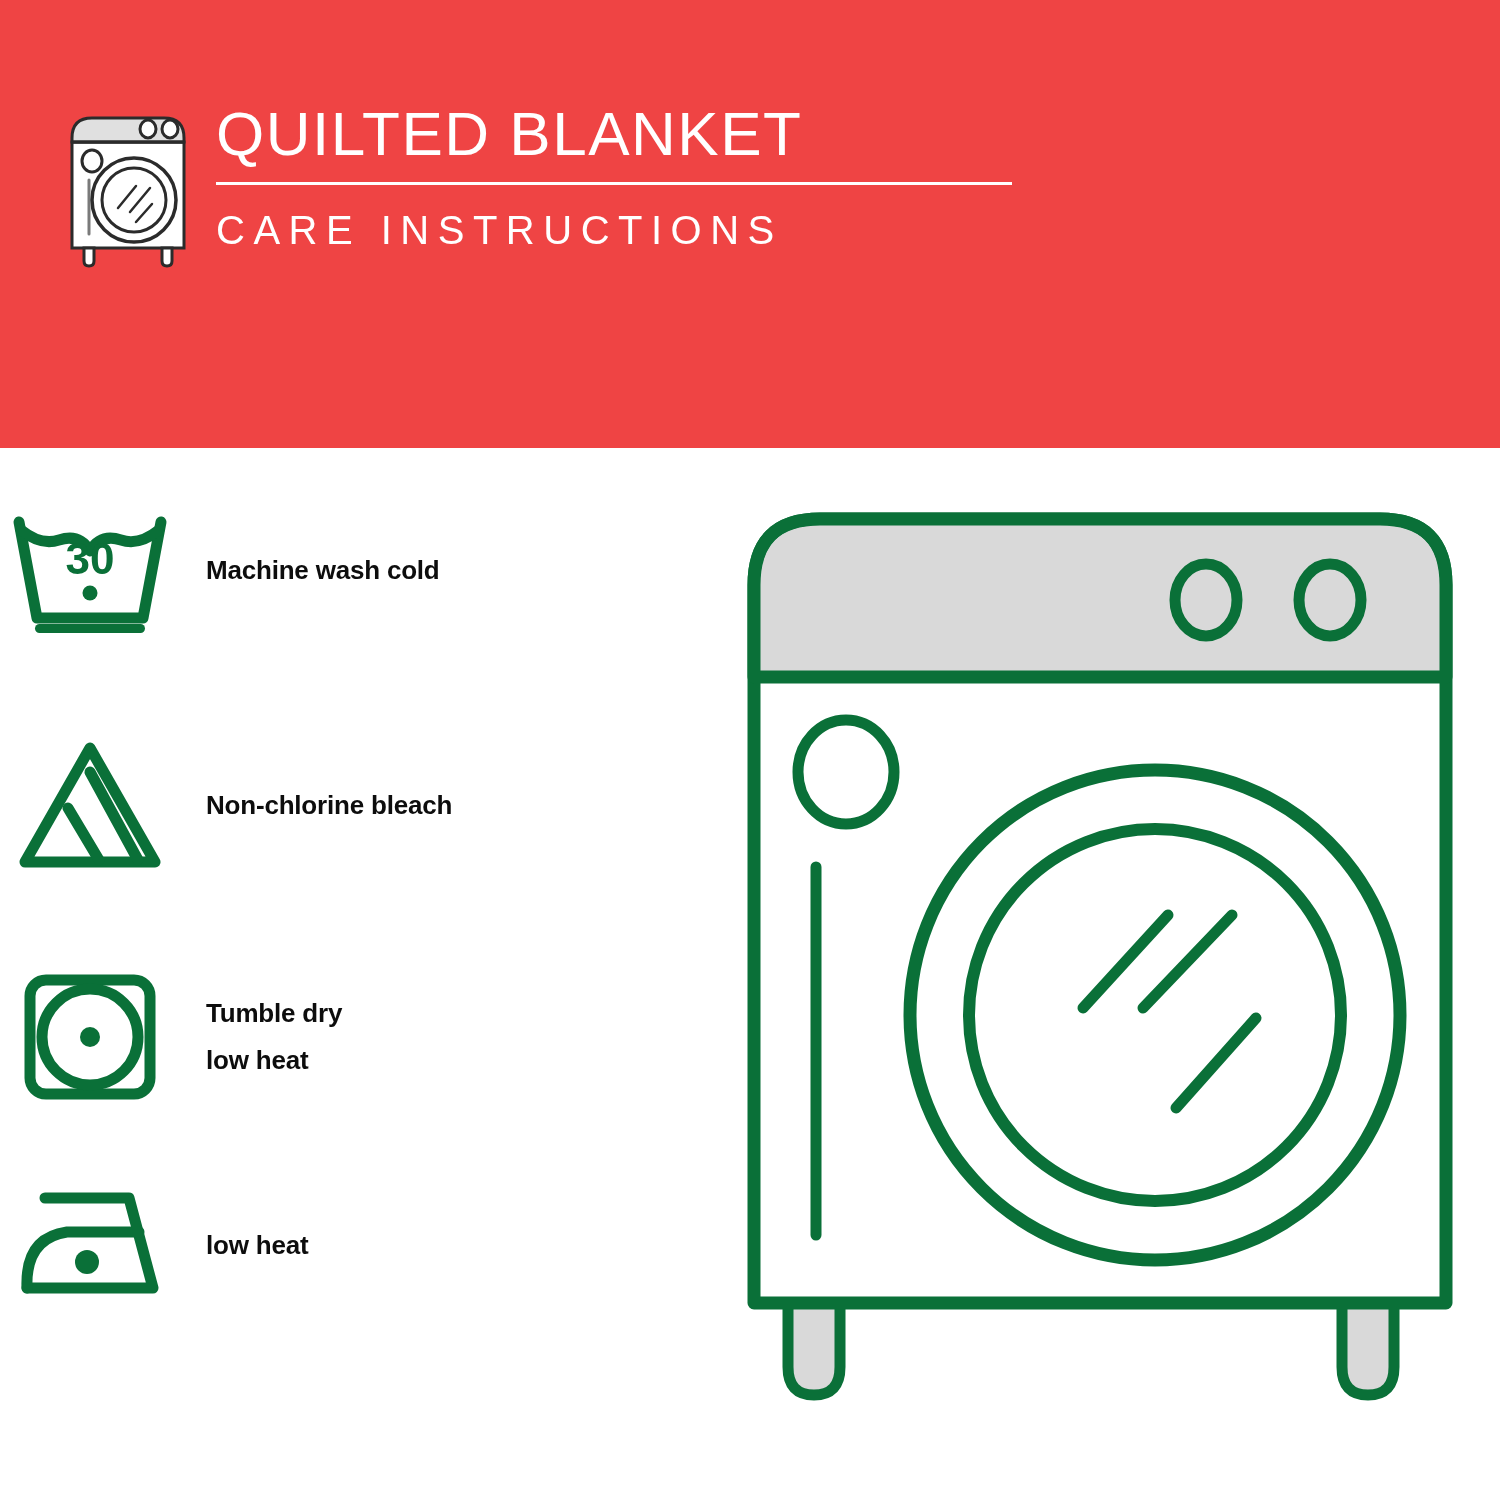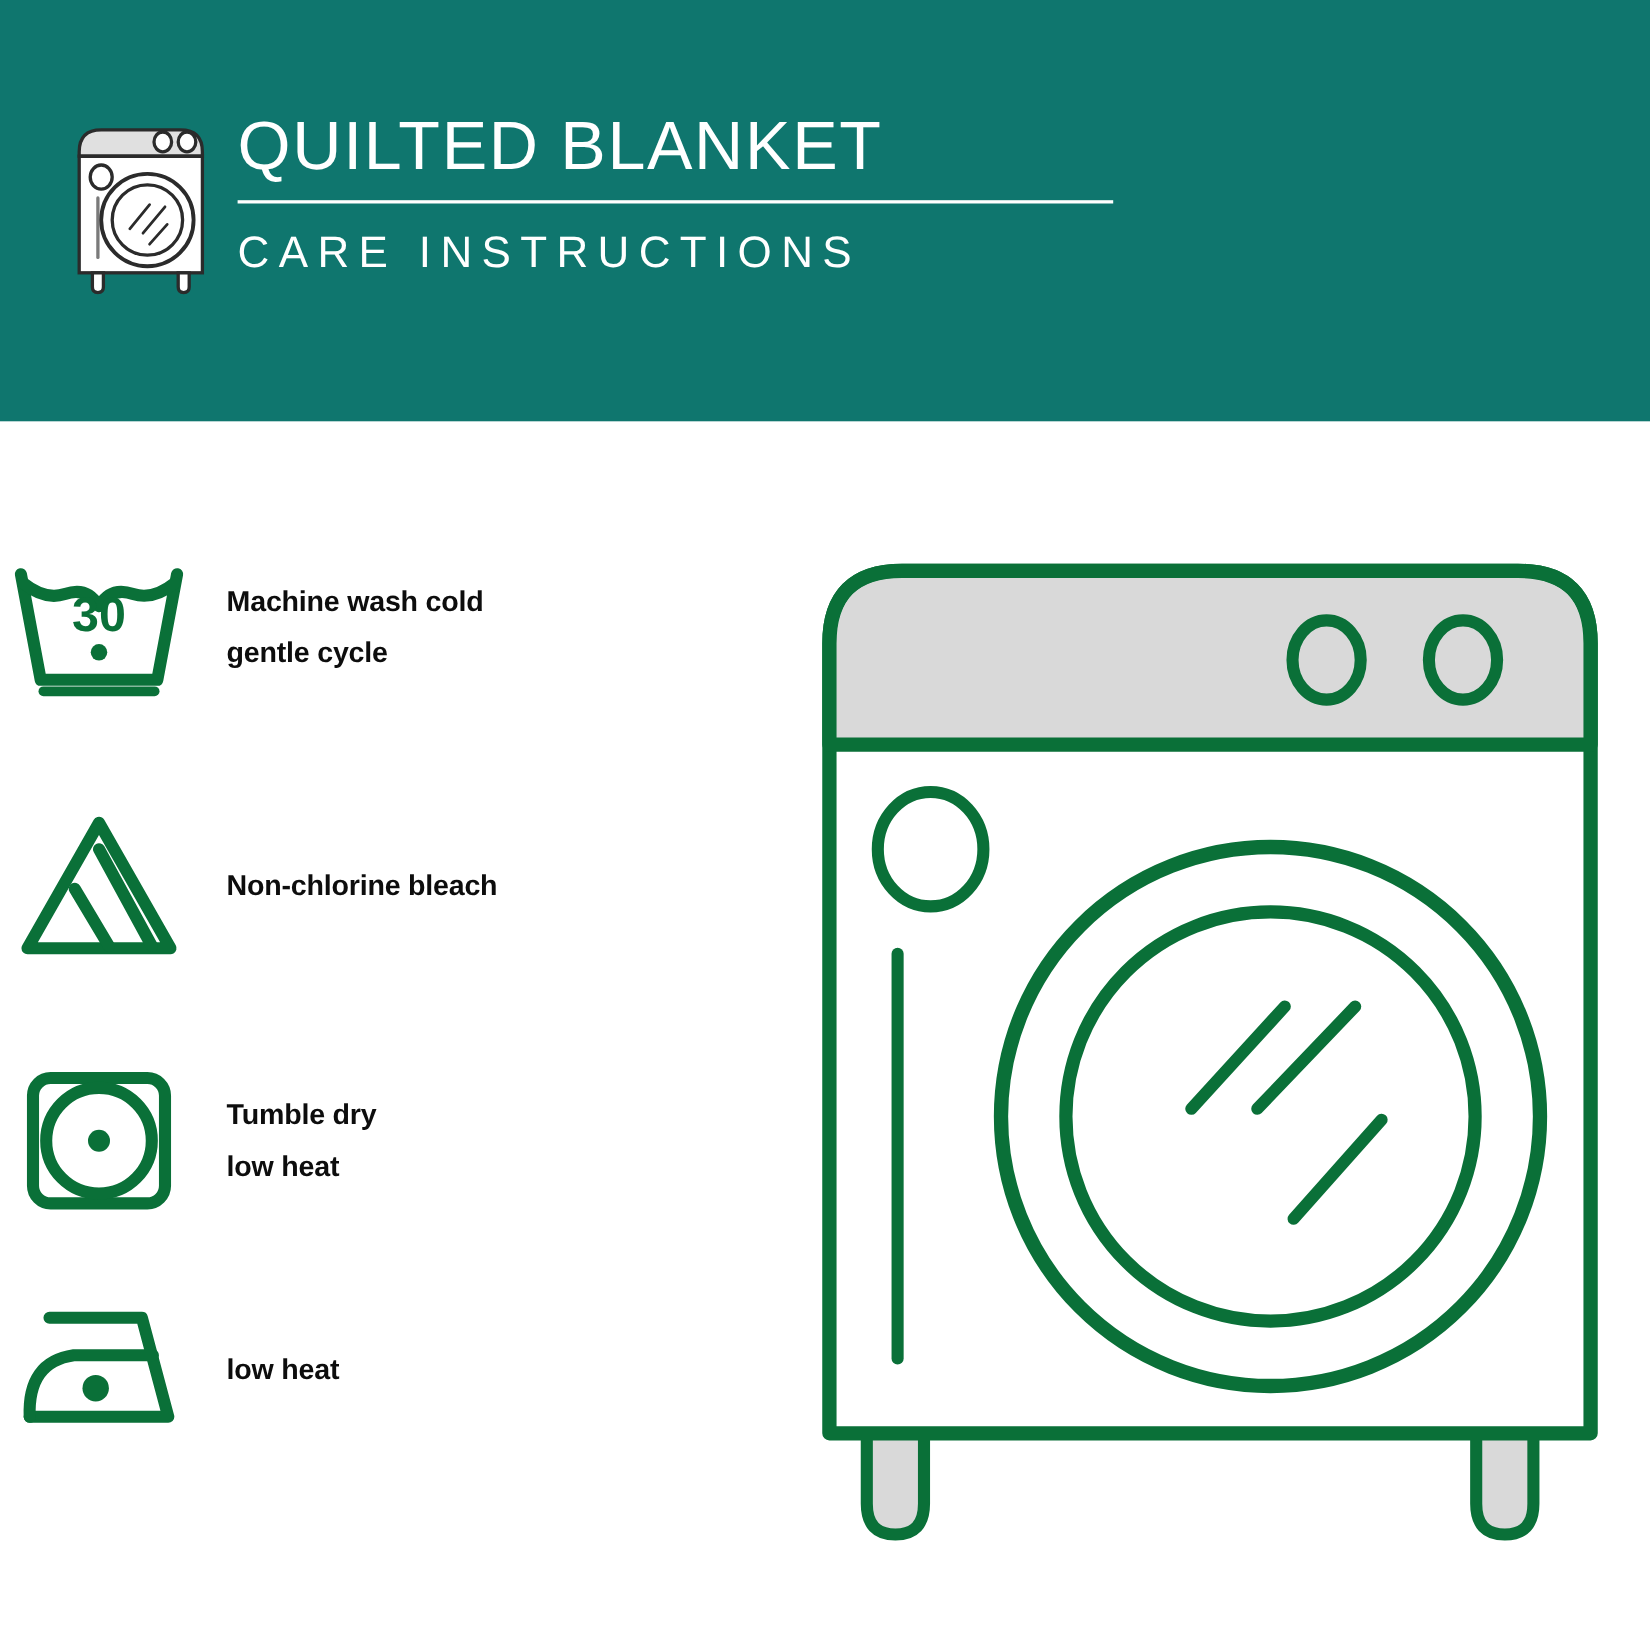--- a/index.html
+++ b/index.html
@@ -15,22 +15,22 @@
     overflow: hidden;
     font-family: "Liberation Sans", sans-serif;
   }
 
   
   #header {
     position: absolute;
     left: 0;
     top: 0;
     width: 1500px;
-    height: 383px;
-    background: #0f766e;
+    height: 448px;
+    background: #ef4444;
   }
   #header-logo {
     position: absolute;
     left: 62px;
     top: 108px;
     width: 140px;
     height: 160px;
   }
   #title-block {
     position: absolute;
@@ -157,21 +157,20 @@
           <path d="M14 22 L32 118 L138 118 L156 22" fill="none" stroke="#0a7038" stroke-width="11" stroke-linecap="round" stroke-linejoin="round"></path>
           <path d="M16 30 Q36 46 54 40 Q74 33 85 51 Q96 33 116 40 Q134 46 154 30" fill="none" stroke="#0a7038" stroke-width="11" stroke-linecap="round" stroke-linejoin="round"></path>
           <text x="85" y="74" text-anchor="middle" font-family="Liberation Sans, sans-serif" font-size="44" font-weight="700" fill="#0a7038">30</text>
           <circle cx="85" cy="93" r="7.5" fill="#0a7038"></circle>
           <rect x="30" y="124" width="110" height="9" rx="4.5" fill="#0a7038"></rect>
           <rect x="30" y="140" width="110" height="9" rx="4.5" fill="#0a7038"></rect>
         </svg>
       </div>
       <div class="care-text">
         <span>Machine wash cold</span>
-        <span>gentle cycle</span>
       </div>
     </div>
 
     <div class="care-row" id="row-bleach">
       <div class="care-symbol">
         <svg viewBox="0 0 170 150" width="170" height="150">
           <path d="M85 18 L150 132 L20 132 Z" fill="none" stroke="#0a7038" stroke-width="11" stroke-linejoin="round"></path>
           <path d="M85 42 L133 130" fill="none" stroke="#0a7038" stroke-width="11" stroke-linecap="round"></path>
           <path d="M63 78 L94 130" fill="none" stroke="#0a7038" stroke-width="11" stroke-linecap="round"></path>
         </svg>

